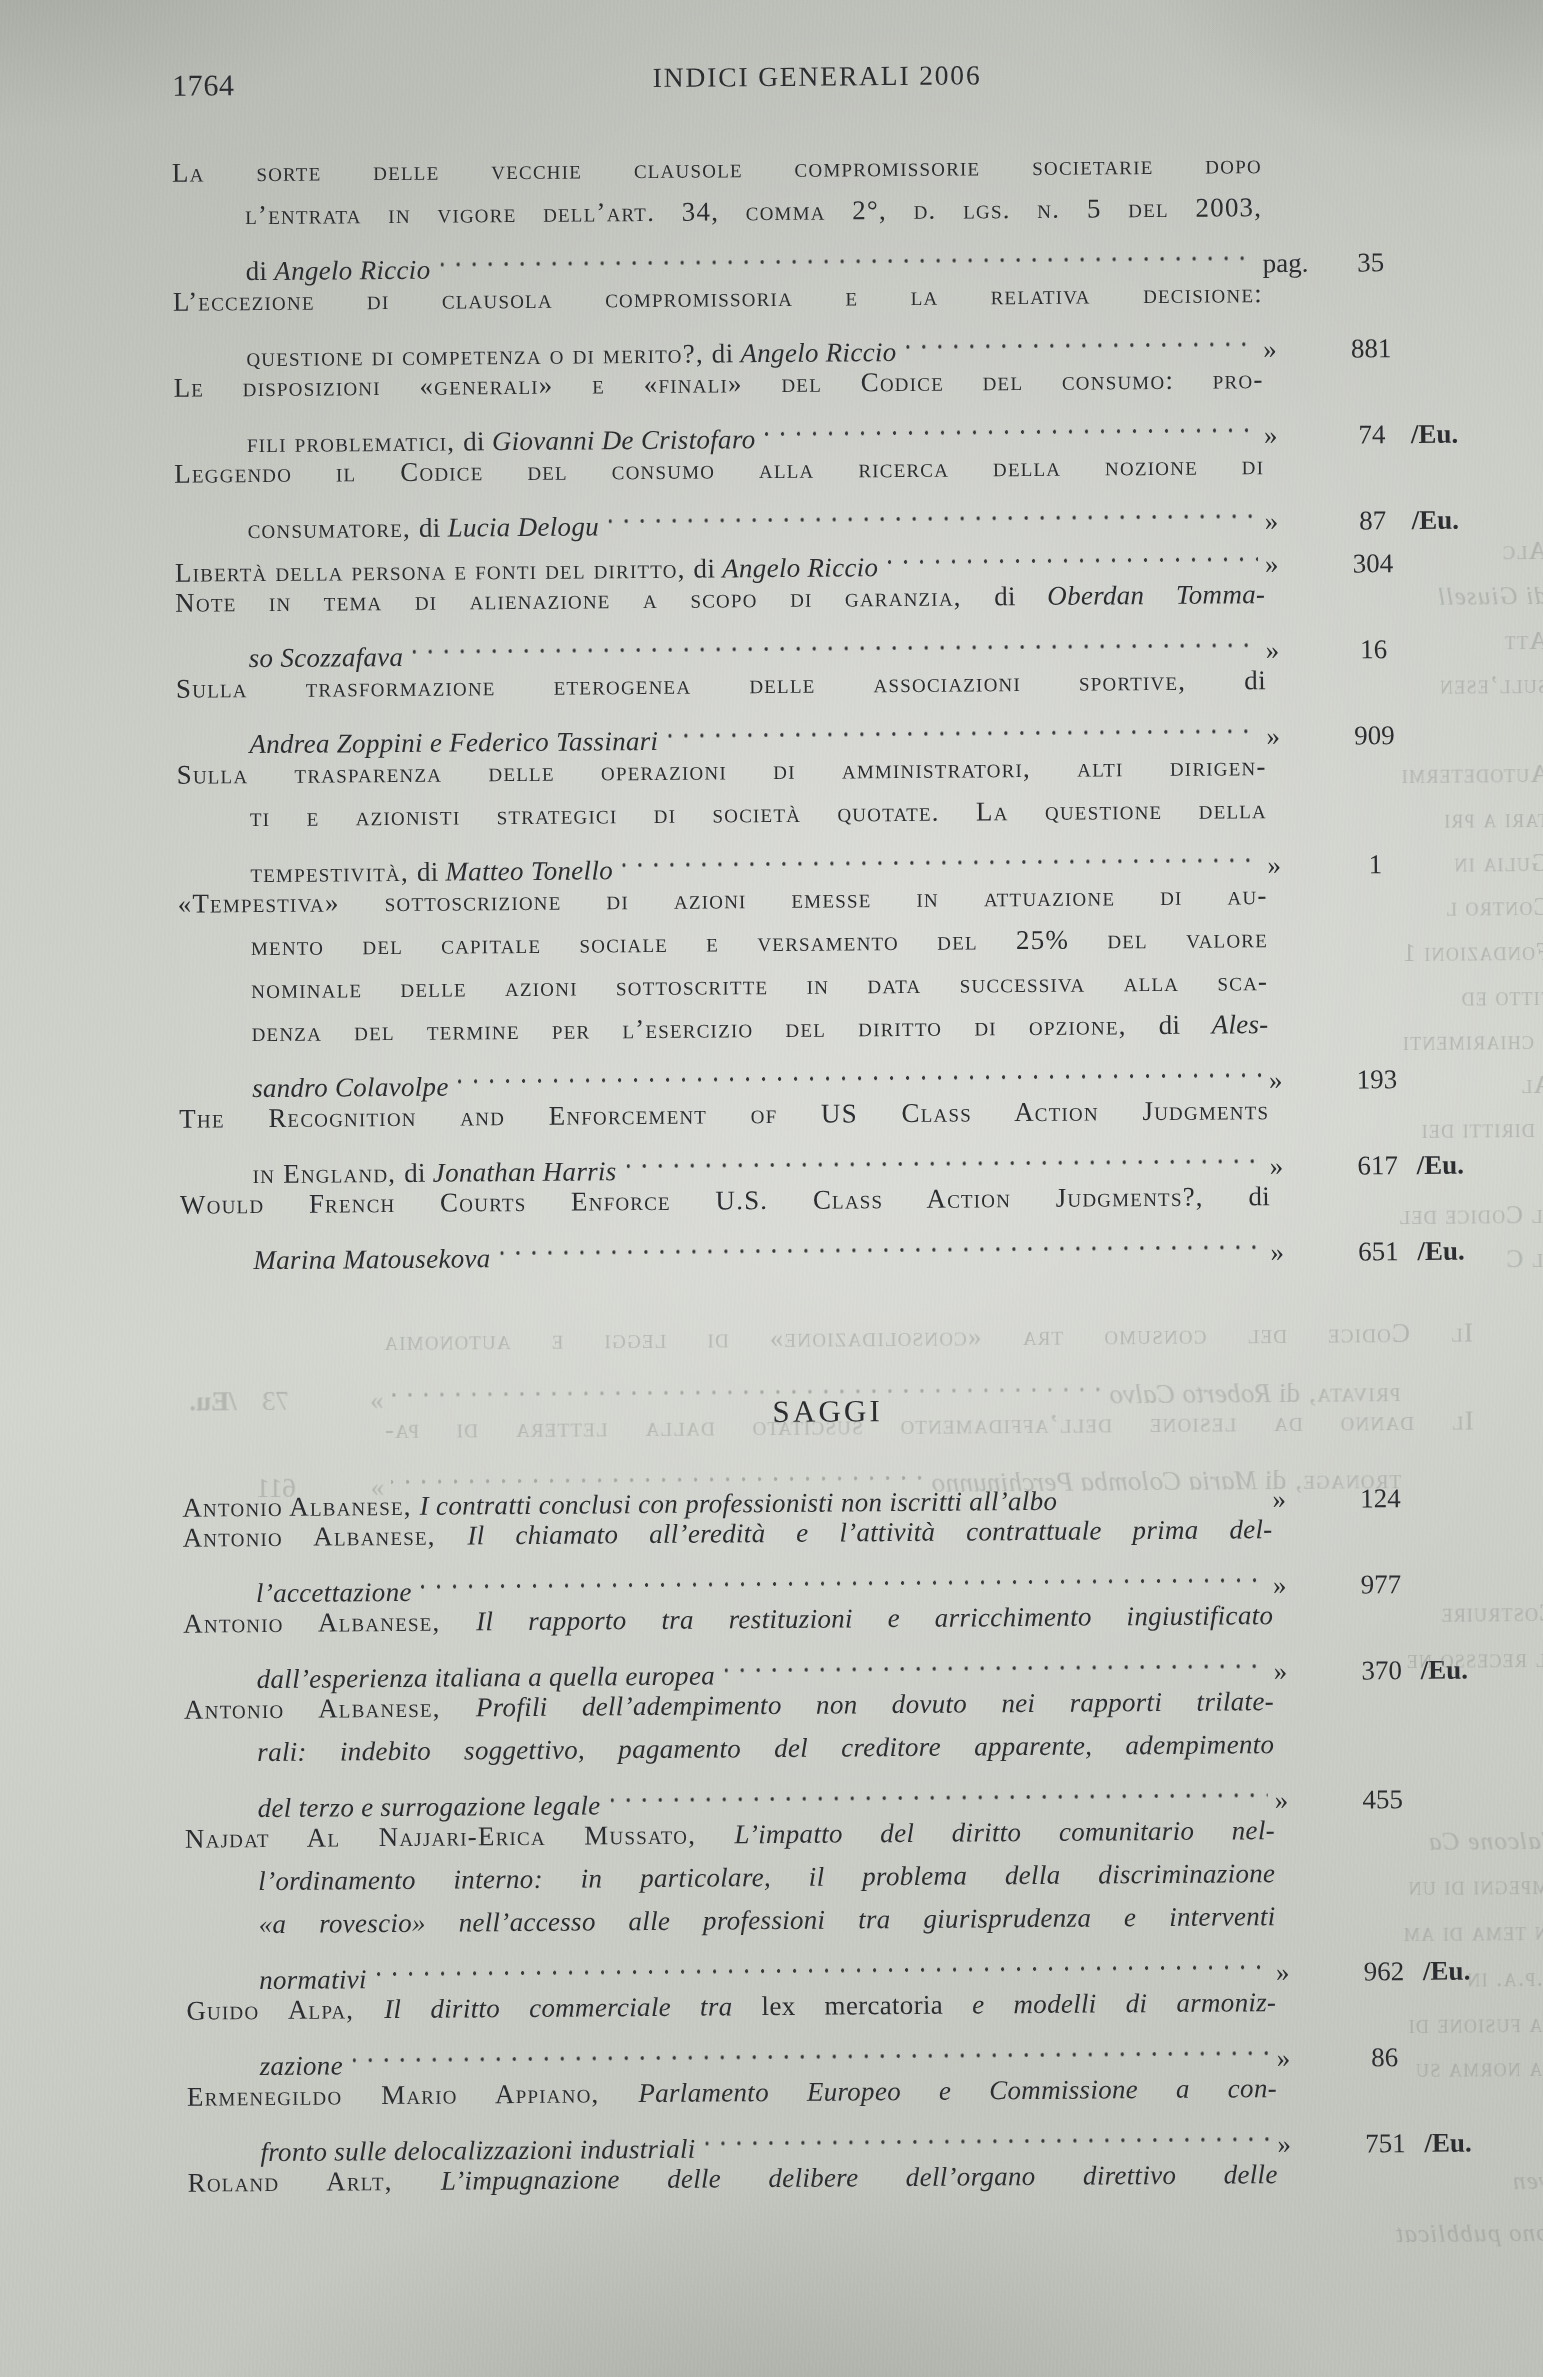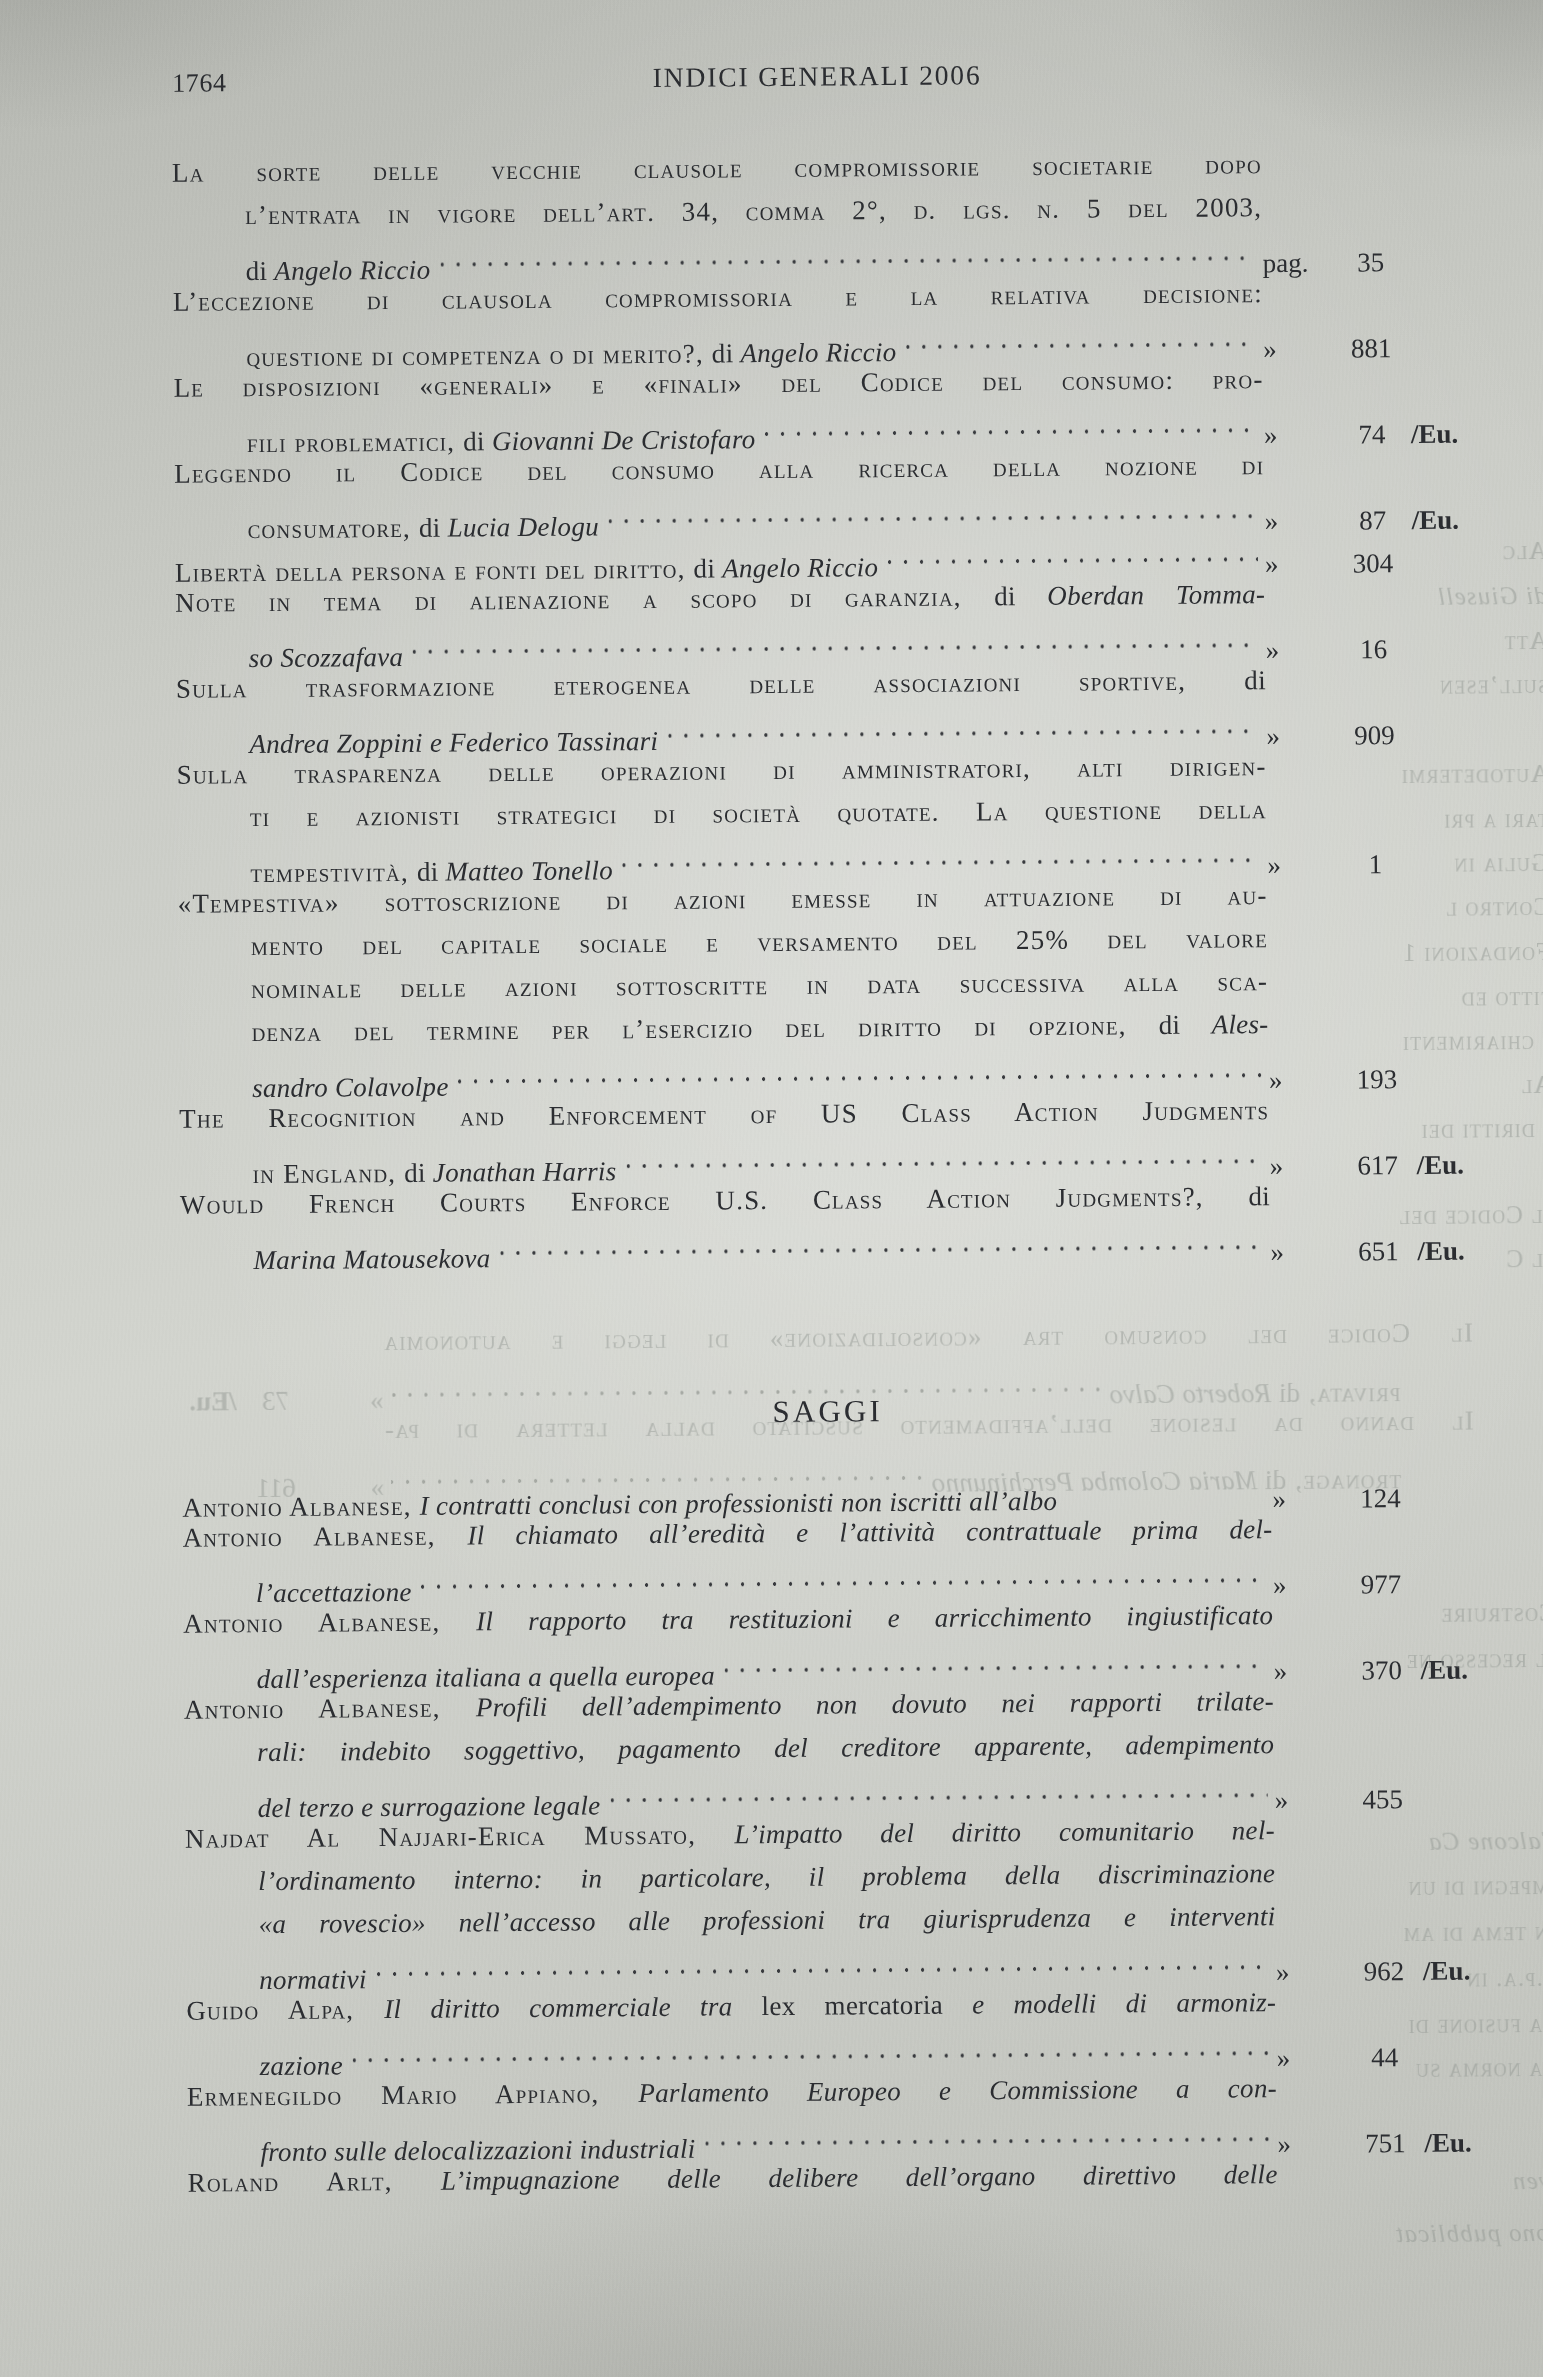--- a/index.html
+++ b/index.html
@@ -17,21 +17,21 @@
       radial-gradient(857px 429px at 50% 104%, rgba(55,57,53,.16), rgba(55,57,53,0) 70%),
       radial-gradient(1041px 1409px at 58% 38%, rgba(255,255,255,.26), rgba(255,255,255,0) 72%),
       linear-gradient(168deg,#b7b9b3 0%,#cbcdc7 28%,#d3d5cf 52%,#c9cbc5 78%,#bec0ba 100%);
   }
   .grain{
     position:absolute;inset:0;opacity:.5;
     background:repeating-linear-gradient(93deg, rgba(255,255,255,.02) 0 1.8px, rgba(0,0,0,.018) 1.8px 3.7px);
   }
   .content{position:absolute;inset:0;transform:rotate(-0.45deg);transform-origin:50% 40%;}
 
-  .folio{position:absolute;left:179px;top:64px;font-size:26px;letter-spacing:0.6px;}
+  .folio{position:absolute;left:179px;top:64px;font-size:30px;letter-spacing:0.6px;}
   .running-title{
     position:absolute;left:178px;top:61px;width:1292px;text-align:center;
     font-size:27.6px;letter-spacing:1.8px;
   }
 
   .toc{position:absolute;left:178px;width:1292px;}
   #toc-top{top:147px;}
   #toc-saggi{top:1469px;}
 
   .line{display:flex;align-items:baseline;width:1292px;height:43px;line-height:43px;font-size:27px;}
@@ -332,21 +332,21 @@
       </div>
       <div>
         <div class="line">
           <span class="just"><span class="seg-sc">Guido Alpa, </span><span class="seg-it">Il diritto commerciale tra </span><span class="seg-rm">lex mercatoria</span><span class="seg-it"> e modelli di armoniz-</span></span>
         </div>
         <div class="line indent">
           <span class="t"><span class="seg-it">zazione</span></span>
           <span class="leader"></span>
           <span class="ref">
             <span class="mark">»</span>
-            <span class="pnum">44</span>
+            <span class="pnum">86</span>
             <span class="psuf"></span>
           </span>
         </div>
       </div>
       <div>
         <div class="line">
           <span class="just"><span class="seg-sc">Ermenegildo Mario Appiano, </span><span class="seg-it">Parlamento Europeo e Commissione a con-</span></span>
         </div>
         <div class="line indent">
           <span class="t"><span class="seg-it">fronto sulle delocalizzazioni industriali</span></span>

